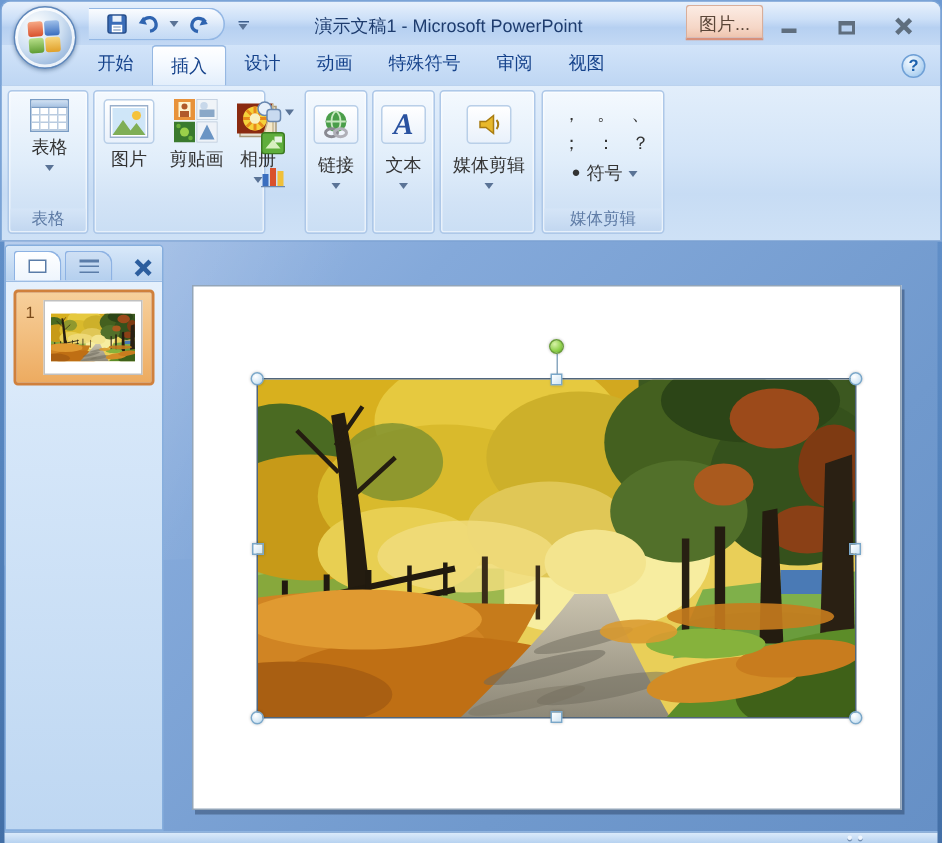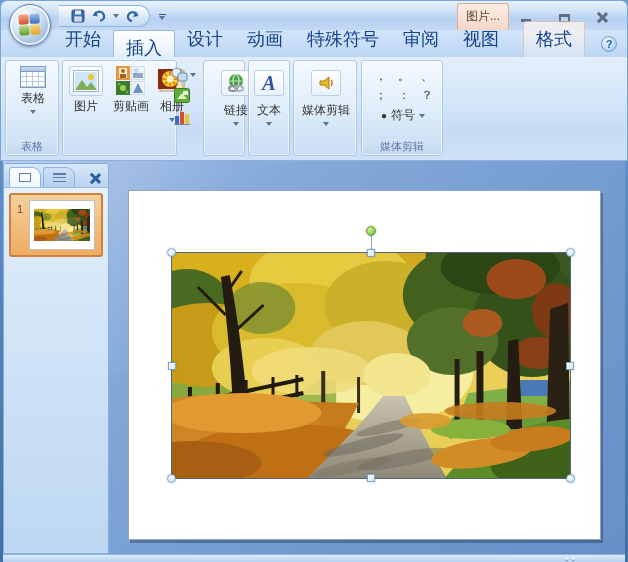--- a/index.html
+++ b/index.html
@@ -21,36 +21,36 @@
   .office-logo i{border-radius:2px;}
   .office-logo i:nth-child(1){background:linear-gradient(#f6a885,#d9512c);}
   .office-logo i:nth-child(2){background:linear-gradient(#9fc0ea,#3a6ebf);}
   .office-logo i:nth-child(3){background:linear-gradient(#b8e08a,#5e9c32);}
   .office-logo i:nth-child(4){background:linear-gradient(#f8d77e,#e0a02a);}
   .qat{position:absolute;left:58px;top:4px;height:22px;display:flex;align-items:center;gap:3px;
     padding:0 8px 0 10px;border:1px solid #93b7e4;border-radius:0 11px 11px 0;border-left:none;
     background:linear-gradient(180deg,rgba(255,255,255,.85),rgba(198,220,246,.65));}
   .qat-btn{width:18px;height:18px;display:flex;align-items:center;justify-content:center;cursor:pointer;border-radius:2px;}
   .title-text{position:absolute;left:150px;right:180px;top:8px;text-align:center;color:#1e3c6e;font-size:12px;white-space:nowrap;}
-  .ctx-header{position:absolute;left:456px;top:2px;width:52px;height:41px;
+  .ctx-header{position:absolute;left:456px;top:2px;width:52px;height:24px;
     background:linear-gradient(180deg,#fcece4 0%,#f5d6c6 70%,#eec4ae 100%);
     border:1px solid #d9ae9a;border-bottom:2px solid #d8907a;border-radius:3px 3px 0 0;
     text-align:center;line-height:24px;color:#5a4638;font-size:12px;cursor:pointer;}
   .win-controls{position:absolute;right:16px;top:8px;display:flex;gap:20px;align-items:center;}
   .win-btn{width:18px;height:14px;display:flex;align-items:flex-end;justify-content:center;cursor:pointer;}
   .glyph-min{width:10px;height:3px;background:#5f6e7e;margin-bottom:1px;}
   .glyph-restore{width:11px;height:9px;border:2px solid #5f6e7e;border-top-width:3px;}
   .glyph-close{position:relative;width:12px;height:12px;}
   .glyph-close:before,.glyph-close:after{content:"";position:absolute;left:5px;top:0;width:2.5px;height:13px;background:#5f6e7e;}
   .glyph-close:before{transform:rotate(45deg);} .glyph-close:after{transform:rotate(-45deg);}
   
   .tabrow{position:absolute;left:0;top:30px;right:0;height:27px;
     background:linear-gradient(180deg,#d2e4f9,#bed6f3);border-left:1px solid #7aa3d6;border-right:1px solid #7aa3d6;}
   .tabs{position:absolute;left:52px;top:0;height:27px;display:flex;align-items:flex-end;}
-  .tab{padding:5px 12px 6px;font-size:18px;color:#15428b;cursor:pointer;border-radius:3px 3px 0 0;position:relative;}
+  .tab{padding:5px 12px 6px;font-size:12px;color:#15428b;cursor:pointer;border-radius:3px 3px 0 0;position:relative;}
   .tab.selected{background:linear-gradient(180deg,#ffffff,#f4f9ff 45%,#e2eefb);
     border:1px solid #96b8e2;border-bottom:none;height:27px;z-index:3;color:#15428b;}
   .tab.contextual{margin-left:12px;background:linear-gradient(180deg,rgba(252,242,236,.85),rgba(230,238,250,.5));
     border:1px solid rgba(200,170,155,.55);border-bottom:none;}
   .help-btn{position:absolute;right:10px;top:6px;width:16px;height:16px;border-radius:50%;
     background:radial-gradient(circle at 35% 30%,#f4faff,#bcd9f4 60%,#8fc0ea);
     border:1px solid #6fa0d6;color:#1d62ae;font-weight:bold;font-size:11px;text-align:center;line-height:14px;cursor:pointer;}
   
   .ribbon{position:absolute;left:0;top:57px;right:0;height:104px;
     background:linear-gradient(180deg,#e2eefb 0%,#d4e5f8 45%,#c7dcf4 70%,#cee1f6 100%);
@@ -226,20 +226,21 @@
         <path d="M13.5,6 L8,7 L10.8,1.6 Z" fill="#2f64b0"></path>
       </svg>
     </div>
   </div>
   <div class="qat-btn" style="position:absolute;left:152px;top:7px">
     <div style="display:flex;flex-direction:column;align-items:center;gap:1px">
       <i style="width:7px;height:1.5px;background:#3c5e8e"></i>
       <span class="dd" style="margin-top:0"></span>
     </div>
   </div>
+  <div class="title-text">演示文稿1 - Microsoft PowerPoint</div>
   <div class="ctx-header">图片...</div>
   <div class="win-controls">
     <div class="win-btn">
         <span class="glyph-min"></span>
       </div>
     <div class="win-btn">
         <span class="glyph-restore"></span>
       </div>
     <div class="win-btn">
         <span class="glyph-close"></span>
@@ -249,21 +250,20 @@
 
 <div class="tabrow">
   <div class="tabs">
     <div class="tab">开始</div>
     <div class="tab selected">插入</div>
     <div class="tab">设计</div>
     <div class="tab">动画</div>
     <div class="tab">特殊符号</div>
     <div class="tab">审阅</div>
     <div class="tab">视图</div>
-    <div class="tab contextual">格式</div>
   </div>
   <div class="help-btn">?</div>
 </div>
 
 <div class="ribbon">
 
   <div class="group" style="left:4px;width:54px">
     <div class="bigbtn" style="left:5px;top:2px;width:44px">
       <div class="table-icon">
         <div class="hd"></div>
@@ -364,21 +364,21 @@
       <svg width="16" height="16" viewBox="0 0 16 16">
         <rect x="1" y="7" width="4" height="8" fill="#3a6ebf"></rect>
         <rect x="6" y="3" width="4" height="12" fill="#d9512c"></rect>
         <rect x="11" y="5" width="4" height="10" fill="#f0c03a"></rect>
         <path d="M0,15.5 H16" stroke="#6a88b0"></path>
       </svg>
     </div>
   </div>
 
   <div class="group" style="left:202px;width:42px">
-    <div class="bigbtn" style="left:14px;top:6px;width:36px">
+    <div class="bigbtn" style="left:2px;top:6px;width:36px">
       <div class="iconbox" style="width:30px;height:26px">
         <svg width="22" height="20" viewBox="0 0 22 20">
           <circle cx="11" cy="8" r="7" fill="#4a9e4a"></circle>
           <path d="M4.5,8 H17.5 M11,1 C7,4 7,12 11,15 M11,1 C15,4 15,12 11,15" stroke="#c8e8c0" stroke-width="1.2" fill="none"></path>
           <ellipse cx="8" cy="15.5" rx="4" ry="2.6" fill="none" stroke="#8a8a92" stroke-width="2"></ellipse>
           <ellipse cx="14" cy="15.5" rx="4" ry="2.6" fill="none" stroke="#b0b0b8" stroke-width="2"></ellipse>
         </svg>
       </div>
       <span class="lbl" style="margin-top:6px">链接</span>
       <span class="dd"></span>

